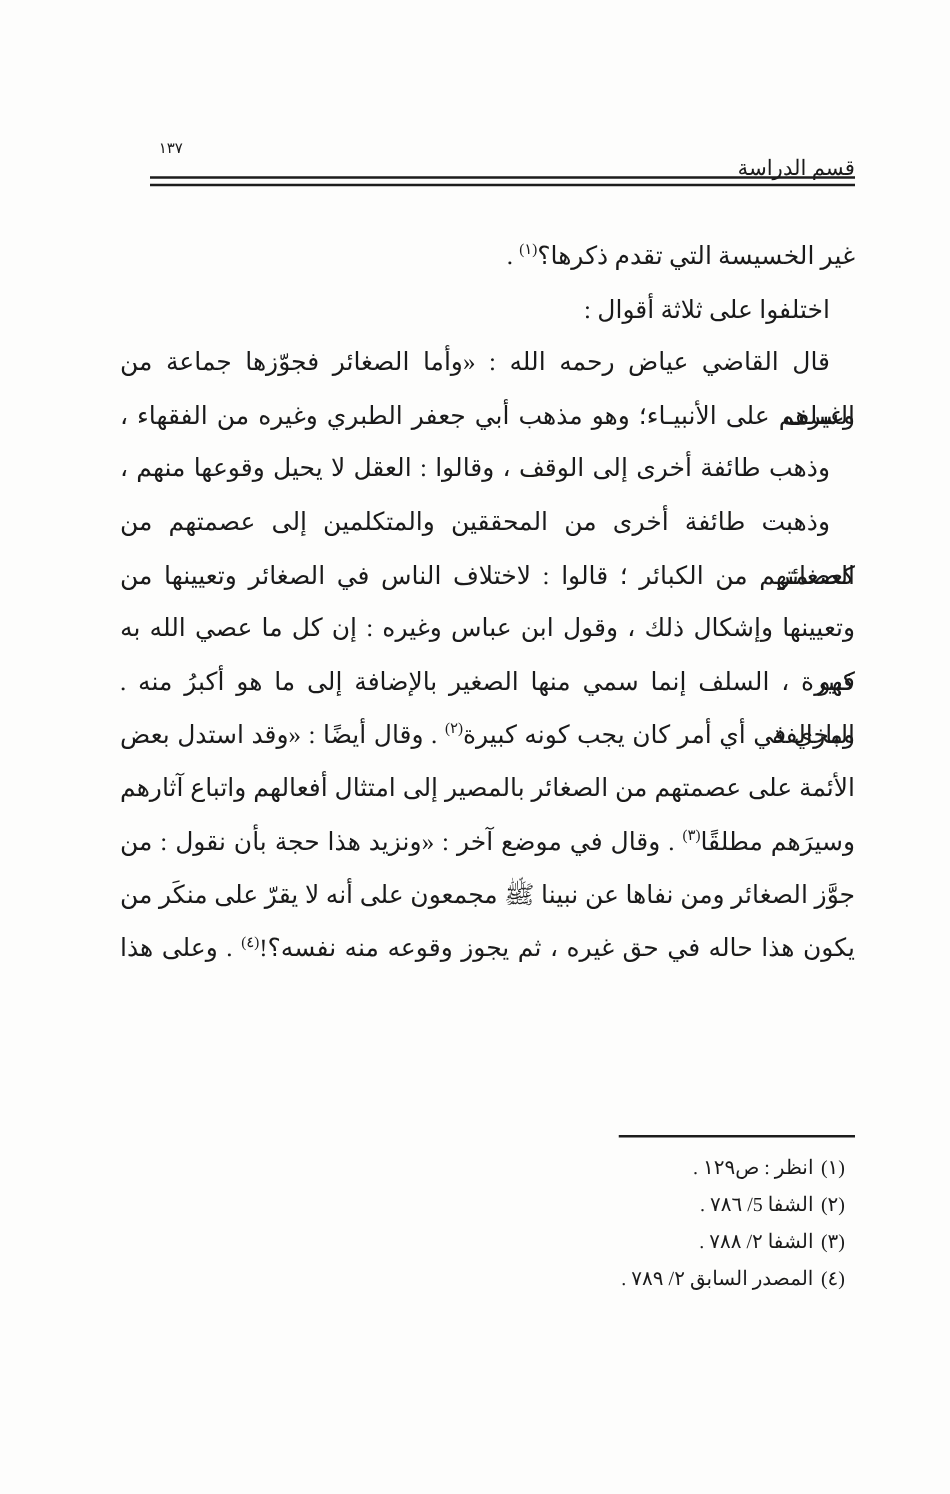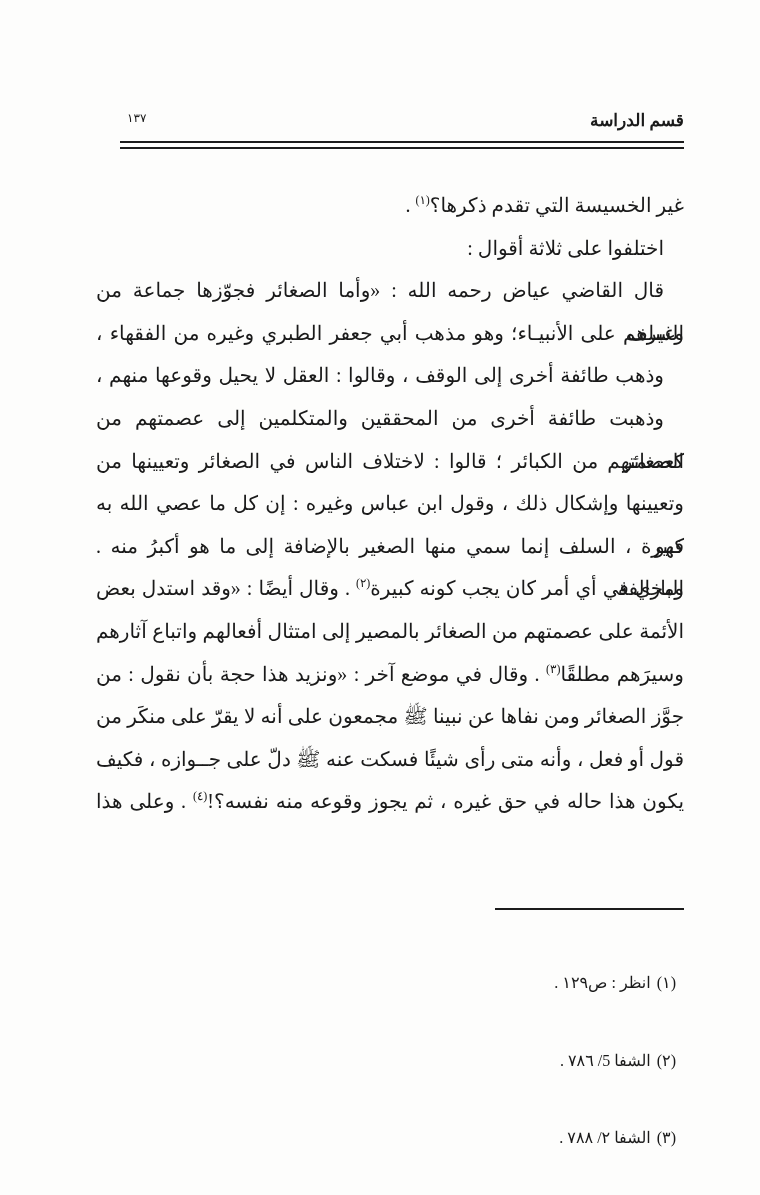--- a/index.html
+++ b/index.html
@@ -15,22 +15,22 @@
     width:760px;height:1195px;
     direction:rtl;
   }
   
   .header-row{
     position:absolute;
     top:110px;right:76px;left:76px;
     height:26px;
   }
   .section-title{
-    position:absolute;right:0;top:0;
-    font-weight:bold;
+    position:absolute;right:0;top:14px;
+    font-weight:normal;
     font-size:17px;
     letter-spacing:0.2px;
   }
   .page-number{
     position:absolute;left:51px;top:1px;
     font-size:12px;
   }
   .double-rule{
     position:absolute;
     top:141px;right:76px;left:120px;
@@ -73,21 +73,20 @@
   }
   .footnotes{
     position:absolute;
     top:920px;right:84px;left:76px;
     font-size:16px;
     line-height:29.5px;
   }
   .footnote-line{
     text-align:right;
     white-space:nowrap;
-    margin-top:48px;
   }
   .footnote-marker{margin-left:6px;}
 </style>
 </head>
 <body>
 
 <div class="page">
 
   <div class="header-row">
     <span class="section-title">قسم الدراسة</span>
@@ -103,21 +102,20 @@
       <div class="body-line justify"><span>وغيرهم على الأنبيـاء؛ وهو مذهب أبي جعفر الطبري وغيره من الفقهاء ،</span></div>
       <div class="body-line justify indent"><span>وذهب طائفة أخرى إلى الوقف ، وقالوا : العقل لا يحيل وقوعها منهم ،</span></div>
       <div class="body-line justify indent"><span>وذهبت طائفة أخرى من المحققين والمتكلمين إلى عصمتهم من الصغائر</span></div>
       <div class="body-line justify"><span>كعصمتهم من الكبائر ؛ قالوا : لاختلاف الناس في الصغائر وتعيينها من</span></div>
       <div class="body-line justify"><span>وتعيينها وإشكال ذلك ، وقول ابن عباس وغيره : إن كل ما عصي الله به فهو</span></div>
       <div class="body-line justify"><span>كبيرة ، السلف إنما سمي منها الصغير بالإضافة إلى ما هو أكبرُ منه . ومخالفة</span></div>
       <div class="body-line justify"><span>الباري في أي أمر كان يجب كونه كبيرة</span><span class="fn-sup">(٢)</span><span> . وقال أيضًا : «وقد استدل بعض</span></div>
       <div class="body-line justify"><span>الأئمة على عصمتهم من الصغائر بالمصير إلى امتثال أفعالهم واتباع آثارهم</span></div>
       <div class="body-line justify"><span>وسيرَهم مطلقًا</span><span class="fn-sup">(٣)</span><span> . وقال في موضع آخر : «ونزيد هذا حجة بأن نقول : من</span></div>
       <div class="body-line justify"><span>جوَّز الصغائر ومن نفاها عن نبينا ﷺ مجمعون على أنه لا يقرّ على منكَر من</span></div>
-      <div class="body-line justify"><span>قول أو فعل ، وأنه متى رأى شيئًا فسكت عنه ﷺ دلّ على جــوازه ، فكيف</span></div>
       <div class="body-line justify"><span>يكون هذا حاله في حق غيره ، ثم يجوز وقوعه منه نفسه؟!</span><span class="fn-sup">(٤)</span><span> . وعلى هذا</span></div>
     </div>
 
   <div class="footnote-sep"></div>
 
   <div class="footnotes" id="footnotes">
       <div class="footnote-line"><span class="footnote-marker">(١)</span><span>انظر : ص١٢٩ .</span></div>
       <div class="footnote-line"><span class="footnote-marker">(٢)</span><span>الشفا 5/ ٧٨٦ .</span></div>
       <div class="footnote-line"><span class="footnote-marker">(٣)</span><span>الشفا ٢/ ٧٨٨ .</span></div>
       <div class="footnote-line"><span class="footnote-marker">(٤)</span><span>المصدر السابق ٢/ ٧٨٩ .</span></div>

